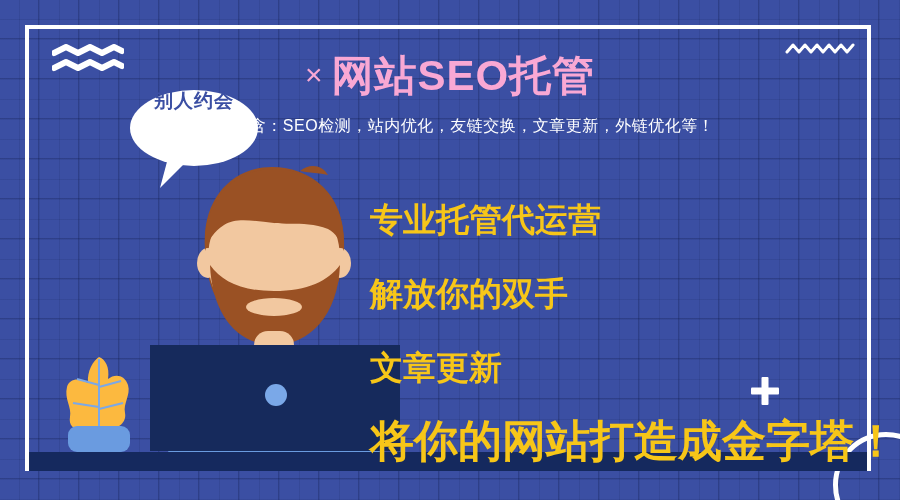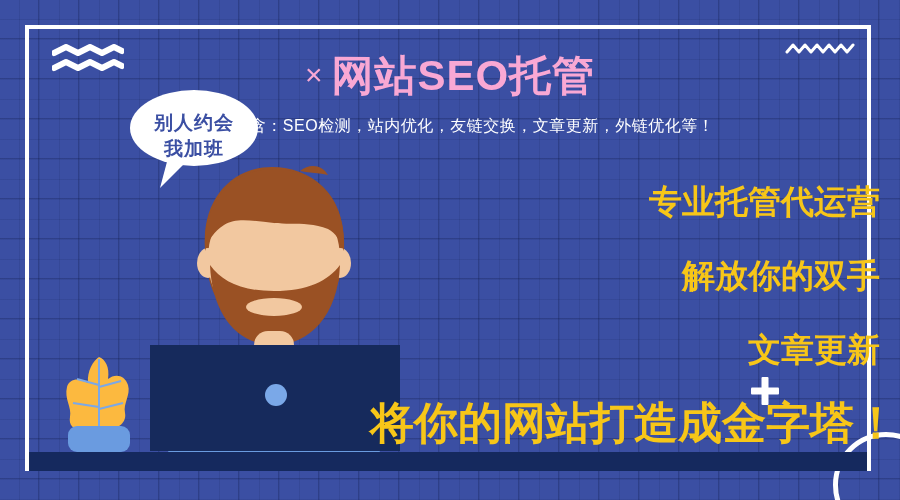--- a/index.html
+++ b/index.html
@@ -115,21 +115,21 @@
   .bubble-wrap {
     position: absolute;
     left: 128px;
     top: 88px;
     width: 142px;
     height: 105px;
   }
   .bubble-text {
     position: absolute;
     left: 0;
-    top: 22px;
+    top: 0;
     width: 132px;
     text-align: center;
     color: #3b4fa3;
     font-size: 19px;
     line-height: 26px;
     font-weight: 600;
     letter-spacing: 1px;
   }
 
   
@@ -161,23 +161,23 @@
     font-size: 16px;
     letter-spacing: 0.5px;
     white-space: nowrap;
     padding-left: 28px;
   }
 
   
   .slogans {
     position: absolute;
     left: 370px;
-    top: 182px;
+    top: 200px;
     width: 510px;
-    text-align: right;
+    text-align: left;
   }
   .slogan {
     color: #f7c618;
     font-weight: 700;
     white-space: nowrap;
   }
   .slogan.s1 { font-size: 33px; line-height: 40px; margin-bottom: 34px; }
   .slogan.s2 { font-size: 33px; line-height: 40px; margin-bottom: 34px; }
   .slogan.s3 { font-size: 33px; line-height: 40px; margin-bottom: 32px; }
   .slogan.s4 { font-size: 44px; line-height: 42px; }
@@ -252,21 +252,20 @@
 
   <div class="desk"></div>
 
   <div class="bubble-wrap">
     <svg viewBox="0 0 142 105" width="142" height="105">
       <ellipse cx="66" cy="40" rx="64" ry="38" fill="#ffffff"></ellipse>
       <path d="M44 66 L58 74 L32 100 L40 70 Z" fill="#ffffff"></path>
     </svg>
     <div class="bubble-text">
       <div>别人约会</div>
-      <div>我加班</div>
     </div>
   </div>
 
   <div class="title-row">
     <span class="title-mark">×</span><span>网站SEO托管</span>
   </div>
 
   <div class="subtitle-row">含：SEO检测，站内优化，友链交换，文章更新，外链优化等！</div>
 
   <div class="slogans">

